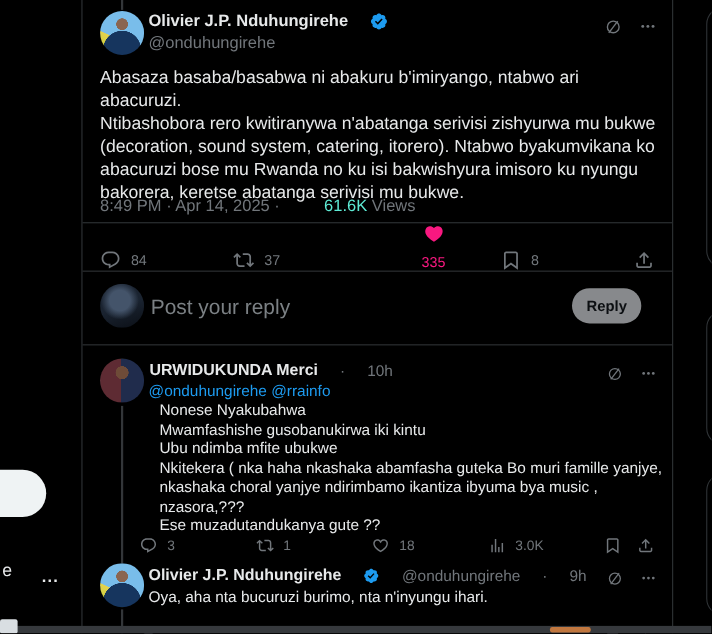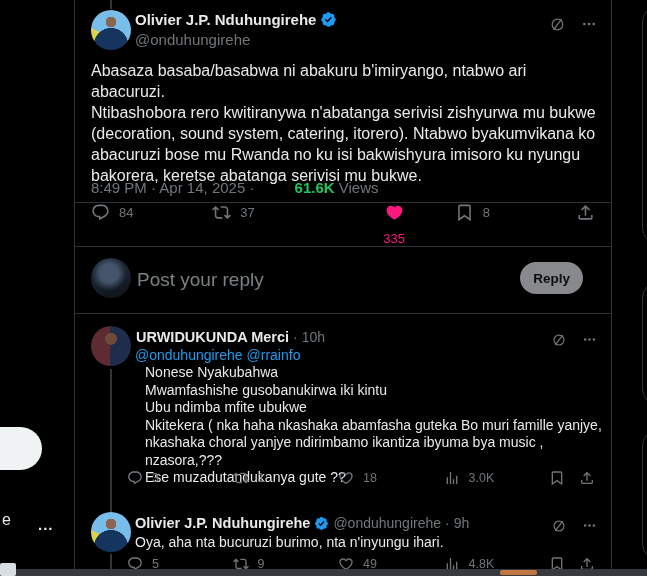--- a/index.html
+++ b/index.html
@@ -31,32 +31,32 @@
   .avatar.dark-photo { background:
       radial-gradient(circle at 45% 38%, #44546a 0 28%, rgba(0,0,0,0) 52%),
       linear-gradient(160deg, #1a2330 0 50%, #0b0f16 100%); }
   .avatar.merci { background:
       radial-gradient(circle at 50% 32%, #6e4b38 0 17%, rgba(0,0,0,0) 18%),
       linear-gradient(90deg, #5e2b33 0 48%, #202c4c 48%),
       linear-gradient(180deg, #8d9399 0 58%, #53284a 58%); }
 
   .name { font-weight:700; font-size:15px; color:#e7e9ea; white-space:nowrap; }
   .handle { color:#71767b; font-size:15px; white-space:nowrap; }
-  .row { display:flex; align-items:center; gap:4px; }
+  .row { display:flex; align-items:center; gap:20px; }
 
   .tweet-body { position:absolute; font-size:16px; line-height:21px; color:#e7e9ea;
     white-space:pre-line; }
   .reply-body { position:absolute; font-size:14px; line-height:17.5px; color:#e7e9ea;
     white-space:pre-line; }
   .mentions { position:absolute; font-size:14px; color:#1d9bf0; }
 
   .meta-row { position:absolute; font-size:15px; color:#71767b; white-space:nowrap; }
-  .meta-row .views-num { color:#22c55e; font-weight:700;padding-left:36px; }
-
-  .actions { position:absolute; display:flex; align-items:flex-start; }
+  .meta-row .views-num { color:#5eead4; font-weight:400;padding-left:36px; }
+
+  .actions { position:absolute; display:flex; align-items:flex-end; }
   .act { display:flex; align-items:center; gap:9px; color:#71767b; font-size:13px; flex:1 1 0; cursor:pointer; }
   .act.fixed { flex:0 0 auto; }
   .act.liked { color:#f91880;flex-direction:column; }
   .icon16 svg { display:block; }
 
   .composer-placeholder { position:absolute; font-size:19px; color:#7b8084; }
   .reply-btn { position:absolute; background:#87898c; color:#0c0f12; border:none;
     font-weight:700; font-size:13.5px; padding:0 13px; height:32px; border-radius:17px;
     font-family:"Liberation Sans", sans-serif; cursor:pointer; }
 

